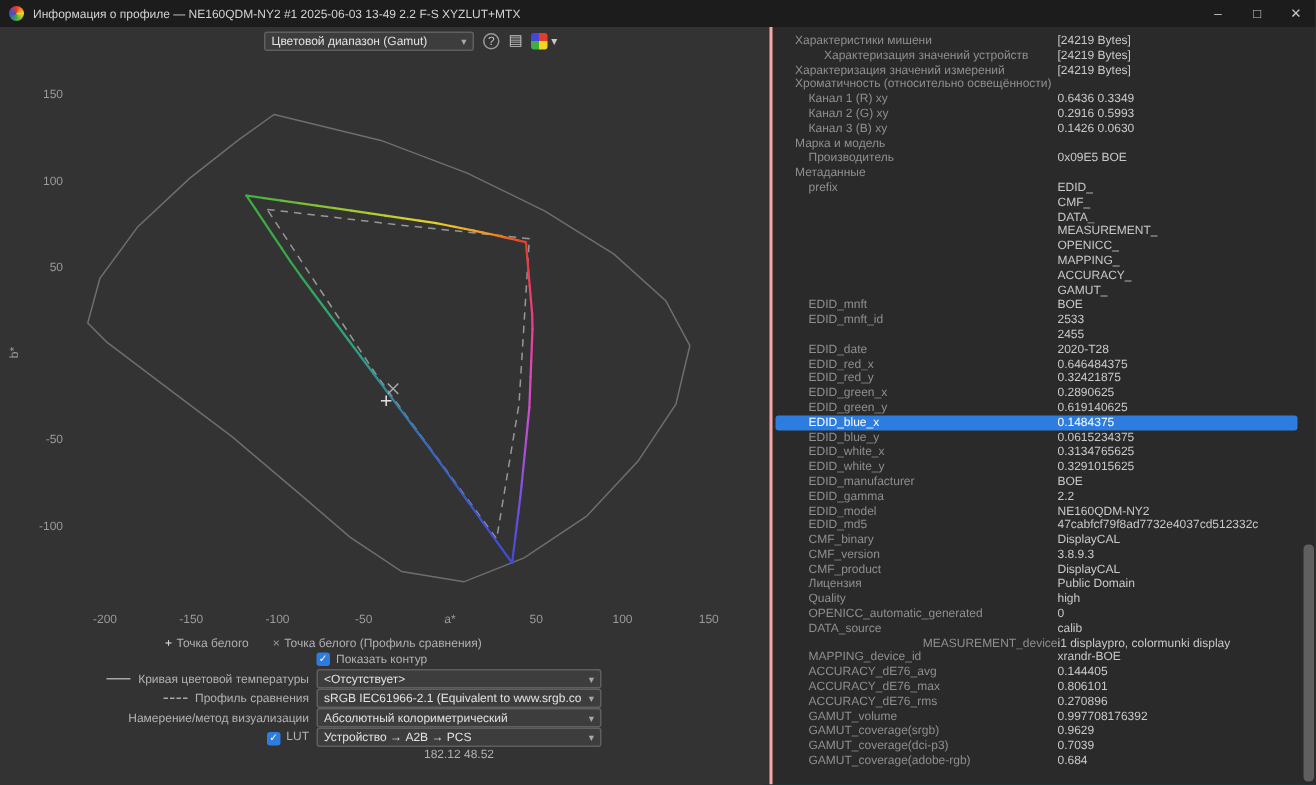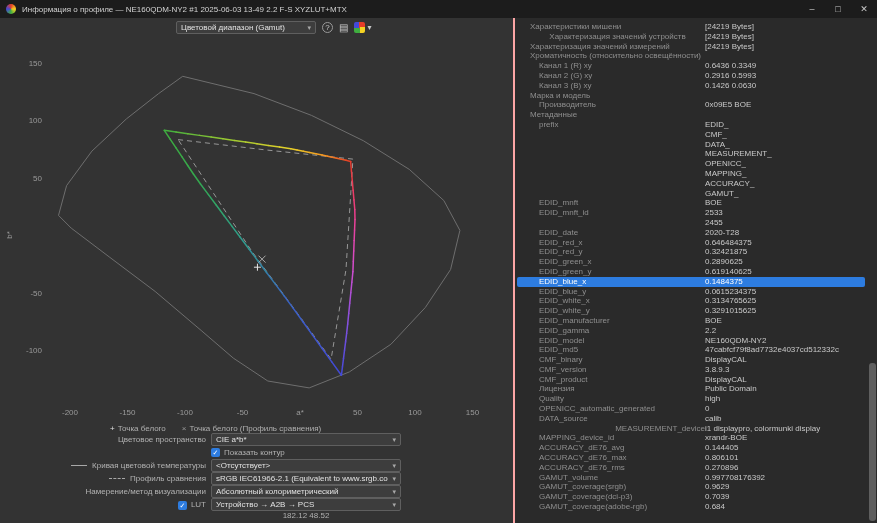--- a/index.html
+++ b/index.html
@@ -193,29 +193,20 @@
 
         <div class="legend-row">
           <span class="legend-item">
             <span class="legend-glyph">+</span><span>Точка белого</span>
           </span>
           <span class="legend-item">
             <span class="legend-glyph dim">×</span><span>Точка белого (Профиль сравнения)</span>
           </span>
         </div>
 
-        <div class="ctl-row">
-          <span class="ctl-label">Цветовое пространство</span>
-          <span class="ctl-field">
-            <span class="select">
-              <span class="txt">CIE a*b*</span>
-              <span class="caret">▾</span>
-            </span>
-          </span>
-        </div>
 
         <div class="ctl-row">
           <span class="ctl-label"></span>
           <span class="ctl-field">
             <span class="checkbox">✓</span>
             <span class="cb-label">Показать контур</span>
           </span>
         </div>
 
         <div class="ctl-row">

